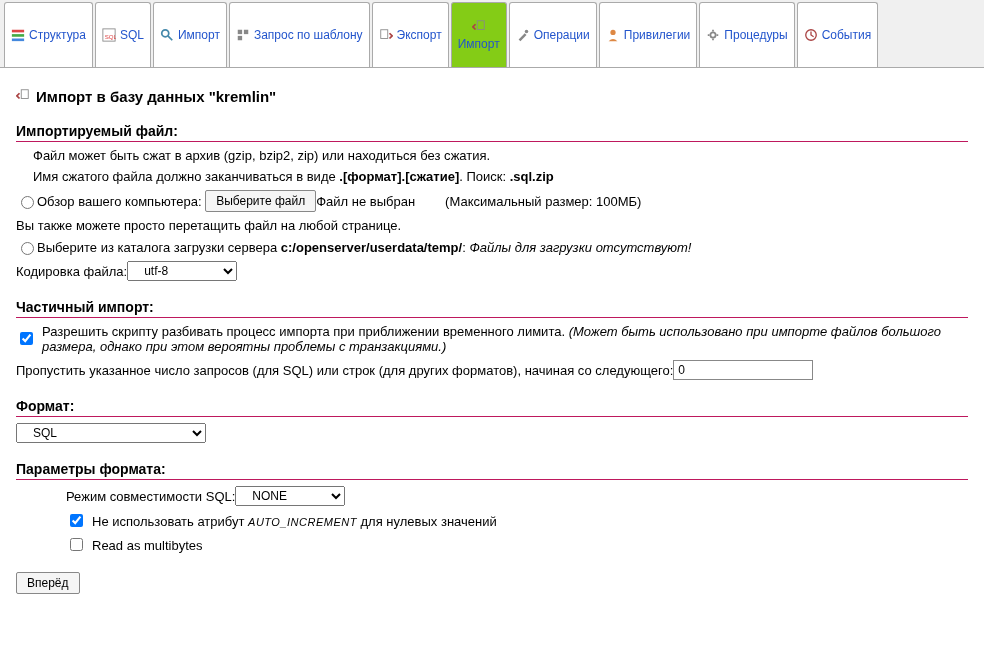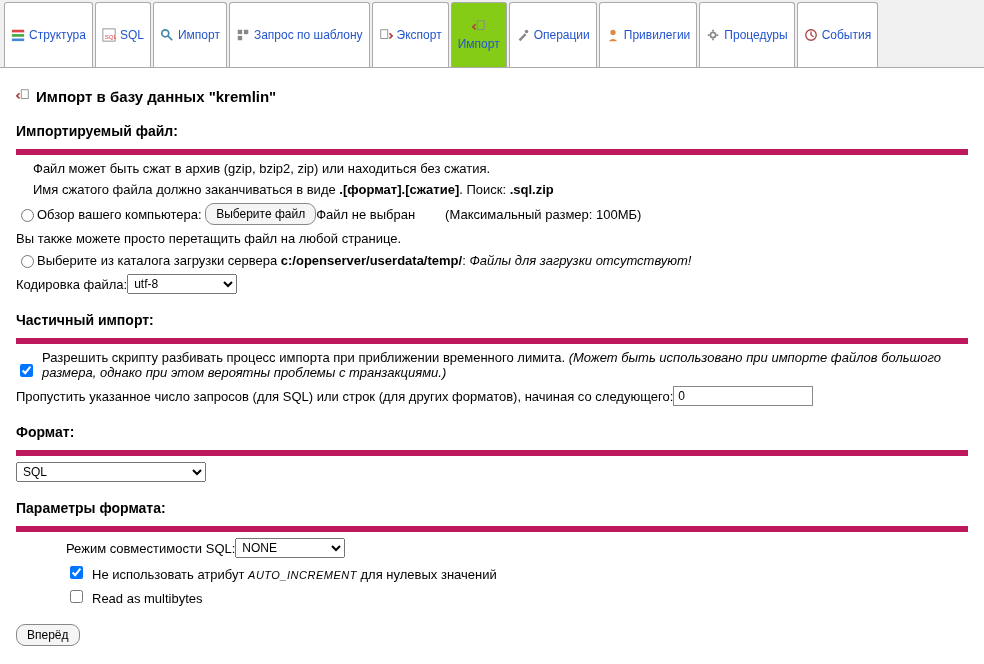--- a/index.html
+++ b/index.html
@@ -51,55 +51,55 @@
     font-weight: bold;
     margin: 8px 0 18px 0;
     display: flex;
     align-items: center;
     gap: 6px;
   }
   h2 {
     font-size: 14px;
     font-weight: bold;
     margin: 14px 0 6px 0;
-    border-bottom: 6px solid #be185d;
-    padding-bottom: 10px;
+    border-bottom: 1px solid #be185d;
+    padding-bottom: 2px;
   }
   .section { margin-bottom: 18px; }
   .hint { margin: 6px 17px; }
   .indent { margin-left: 50px; }
   .row {
     display: flex;
     align-items: center;
     margin: 6px 0;
   }
   .italic { font-style: italic; }
   select.small {
     font-size: 12px;
-    padding: 1px 2px;
+    padding: 1px 12px;
   }
   select.wide { width: 190px; }
   button {
     font-size: 12px;
     padding: 3px 10px;
     border: 1px solid #888;
-    border-radius: 9px;
+    border-radius: 2px;
     background: #f5f5f5;
     cursor: pointer;
   }
   input[type=text] {
     font-size: 12px;
     padding: 2px 4px;
     border: 1px solid #888;
     width: 140px;
   }
   .maxsize { margin-left: 30px; }
   .small-caps { font-variant: small-caps; letter-spacing: 0.5px; font-size: 11px; font-style: italic; }
   label { cursor: pointer; }
-  .checkbox-row { display: flex; align-items: flex-end; gap: 6px; margin: 6px 0; }
+  .checkbox-row { display: flex; align-items: center; gap: 6px; margin: 6px 0; }
   .checkbox-row input { margin-top: 2px; }
   .checkbox-label { flex: 1; }
   .tiny-icon svg { width: 14px; height: 14px; }
 </style>
 </head>
 <body>
 
 <div class="tabs">
   <div class="tab">
     <span class="icon tiny-icon">

